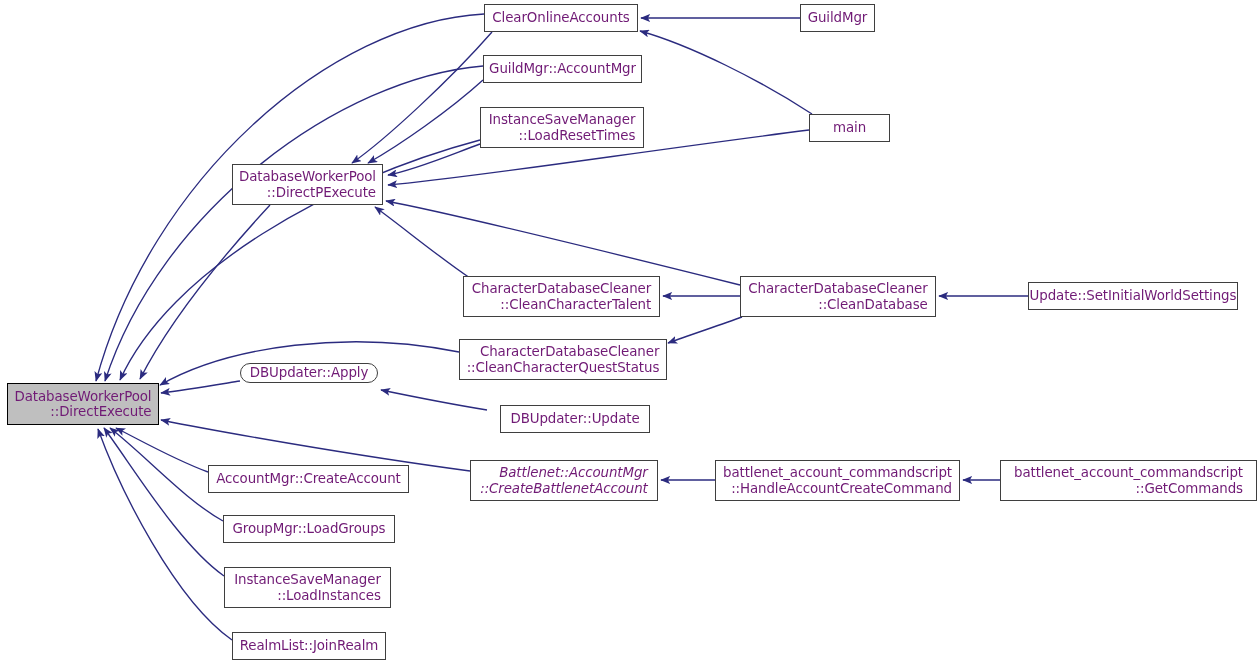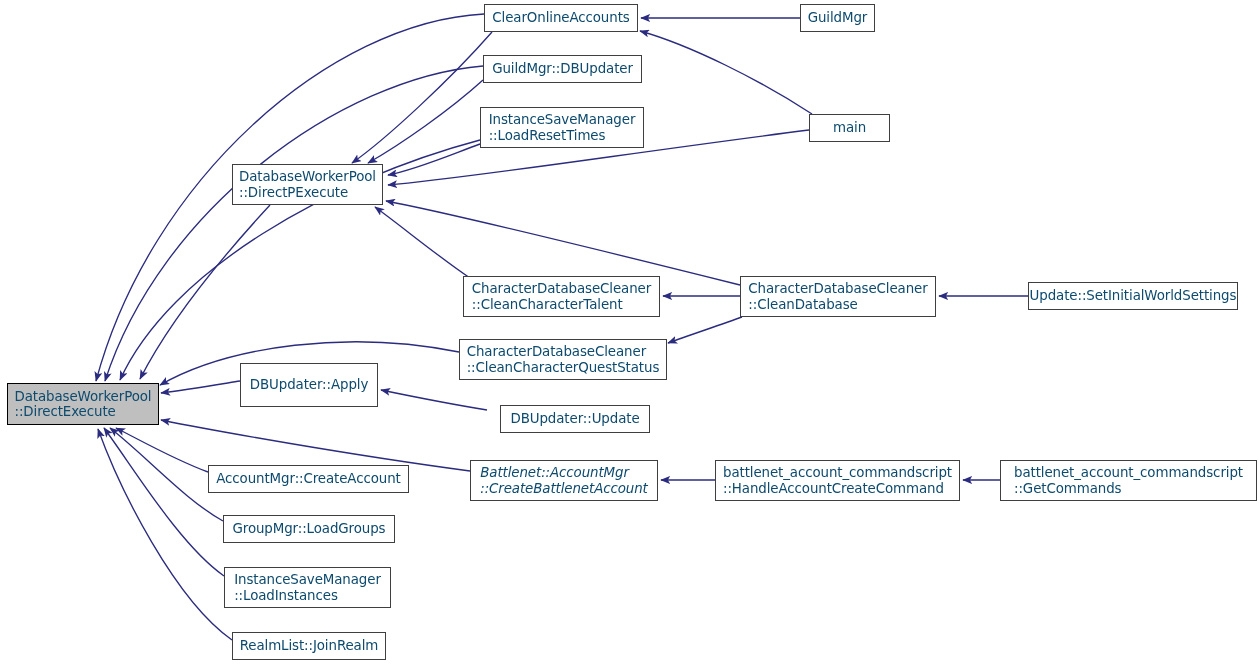--- a/index.html
+++ b/index.html
@@ -1,21 +1,21 @@
 <!DOCTYPE html>
 <html><head>
 <meta charset="utf-8">
 <style>
   html,body{margin:0;padding:0;background:#ffffff;}
   #canvas{position:relative;width:1259px;height:665px;background:#ffffff;
           font-family:"DejaVu Sans","Liberation Sans",sans-serif;overflow:hidden;}
   #edges{position:absolute;left:0;top:0;width:1259px;height:665px;}
   .node{position:absolute;box-sizing:border-box;border:1px solid #3f3f3f;
         background:#ffffff;display:flex;align-items:center;justify-content:center;
-        text-align:left;color:#0c4a6e;font-size:13.4px;line-height:15.5px;
+        text-align:right;color:#701a75;font-size:13.4px;line-height:15.5px;
         letter-spacing:-0.1px;white-space:pre-line;}
   .node.hl{background:#bfbfbf;border:1px solid #000000;}
 </style>
 </head>
 <body>
 
 <div id="canvas">
 
   <svg id="edges" viewBox="0 0 1259 665" xmlns="http://www.w3.org/2000/svg">
     <defs>
@@ -51,33 +51,33 @@
         <path d="M 232,640 C 175,600 120,490 98,429" marker-end="url(#ah)"></path>
       </g>
   </svg>
 
   <div id="node-layer">
       <div class="node hl" style="left: 7px; top: 383px; width: 152px; height: 42px;">DatabaseWorkerPool
 ::DirectExecute</div>
       <div class="node" style="left: 232px; top: 164px; width: 151px; height: 41px;">DatabaseWorkerPool
 ::DirectPExecute</div>
       <div class="node" style="left: 484px; top: 4px; width: 154px; height: 28px;">ClearOnlineAccounts</div>
-      <div class="node" style="left: 483px; top: 55px; width: 159px; height: 28px;">GuildMgr::DBUpdater</div>
+      <div class="node" style="left: 483px; top: 55px; width: 159px; height: 28px;">GuildMgr::AccountMgr</div>
       <div class="node" style="left: 480px; top: 107px; width: 164px; height: 41px;">InstanceSaveManager
 ::LoadResetTimes</div>
       <div class="node" style="left: 800px; top: 4px; width: 75px; height: 28px;">GuildMgr</div>
       <div class="node" style="left: 809px; top: 114px; width: 81px; height: 28px;">main</div>
       <div class="node" style="left: 463px; top: 276px; width: 197px; height: 41px;">CharacterDatabaseCleaner
 ::CleanCharacterTalent</div>
       <div class="node" style="left: 740px; top: 276px; width: 196px; height: 41px;">CharacterDatabaseCleaner
 ::CleanDatabase</div>
       <div class="node" style="left: 1028px; top: 282px; width: 210px; height: 28px;">Update::SetInitialWorldSettings</div>
       <div class="node" style="left: 459px; top: 339px; width: 208px; height: 41px;">CharacterDatabaseCleaner
 ::CleanCharacterQuestStatus</div>
-      <div class="node" style="left: 240px; top: 363px; width: 138px; height: 44px;">DBUpdater::Apply</div>
+      <div class="node" style="left: 240px; top: 363px; width: 138px; height: 20px; border-radius: 10px;">DBUpdater::Apply</div>
       <div class="node" style="left: 500px; top: 405px; width: 150px; height: 28px;">DBUpdater::Update</div>
       <div class="node" style="left: 208px; top: 465px; width: 201px; height: 28px;">AccountMgr::CreateAccount</div>
       <div class="node" style="left: 470px; top: 460px; width: 188px; height: 41px; font-style: italic;">Battlenet::AccountMgr
 ::CreateBattlenetAccount</div>
       <div class="node" style="left: 715px; top: 460px; width: 245px; height: 41px;">battlenet_account_commandscript
 ::HandleAccountCreateCommand</div>
       <div class="node" style="left: 1000px; top: 460px; width: 257px; height: 41px;">battlenet_account_commandscript
 ::GetCommands</div>
       <div class="node" style="left: 223px; top: 515px; width: 172px; height: 28px;">GroupMgr::LoadGroups</div>
       <div class="node" style="left: 224px; top: 567px; width: 167px; height: 41px;">InstanceSaveManager

